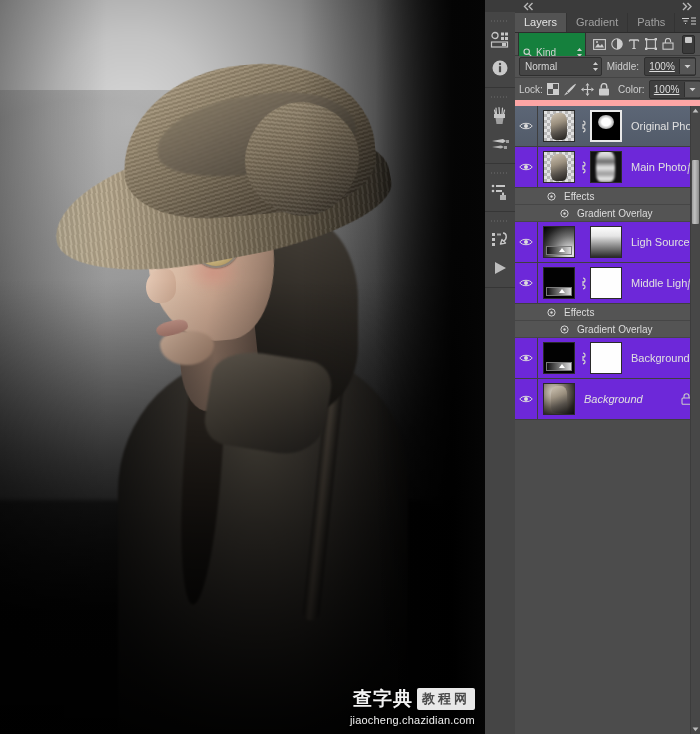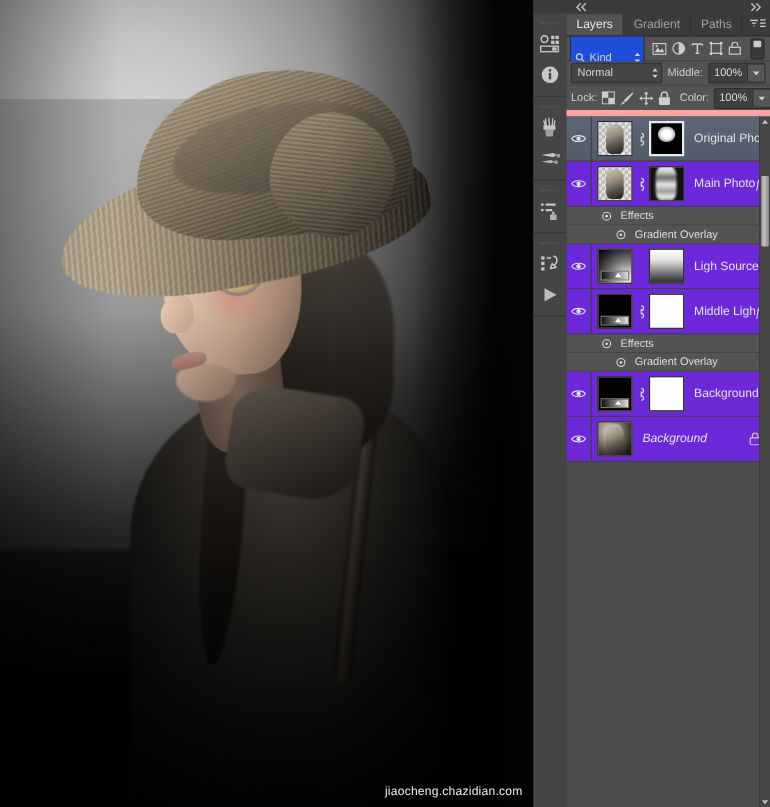--- a/index.html
+++ b/index.html
@@ -227,21 +227,21 @@
     position:absolute;right:3px;top:4px;width:16px;height:12px;cursor:pointer;
   }
 
   
   #filter-row{
     height:22px;background:#535353;display:flex;align-items:center;
     padding:0 3px;gap:3px;border-bottom:1px solid #3d3d3d;
   }
   .kind-select{
     display:flex;align-items:center;gap:4px;height:17px;padding:16px 2px 0 4px;
-    background:#1d4ed8;border:1px solid #2f2f2f;border-radius:2px;width:60px;
+    background:#15803d;border:1px solid #2f2f2f;border-radius:2px;width:60px;
     cursor:pointer;
   }
   .kind-label{font-size:10px;color:#d2d2d2;flex:1;}
   .filter-icons{display:flex;align-items:center;gap:0px;margin-left:2px;}
   .fbtn{
     width:17px;height:18px;display:flex;align-items:center;justify-content:center;cursor:pointer;
   }
   .fswitch{
     margin-left:3px;width:11px;height:17px;background:#3a3a3a;border:1px solid #2b2b2b;
     border-radius:2px;display:flex;align-items:flex-start;justify-content:center;cursor:pointer;
@@ -257,21 +257,21 @@
     display:flex;align-items:center;height:17px;background:#454545;border:1px solid #2f2f2f;
     border-radius:2px;padding:0 2px 0 5px;width:98px;cursor:pointer;
   }
   .blend-label{font-size:10px;color:#d6d6d6;flex:1;}
   .lbl{font-size:10px;color:#cfcfcf;white-space:nowrap;}
   .num-field{
     display:flex;align-items:center;height:17px;background:#3f3f3f;border:1px solid #2f2f2f;
     border-radius:2px;
   }
   .num-field .val{
-    width:34px;text-align:center;font-size:10px;color:#ddd;cursor:text;
+    width:34px;text-align:center;font-size:10px;color:#ddd;cursor:text;text-decoration:underline;
   }
   .num-arrow{
     width:15px;height:15px;background:#565656;border-left:1px solid #2f2f2f;
     display:flex;align-items:center;justify-content:center;cursor:pointer;
   }
 
   
   #lock-row{
     height:22px;background:#535353;display:flex;align-items:center;
     padding:0 4px;gap:4px;border-bottom:6px solid #fca5a5;
@@ -424,20 +424,24 @@
       </div>
       <div class="hat-bow">
         <div class="hat-weave"></div>
       </div>
     </div>
 
     <div class="vignette"></div>
     <div class="edge-fade"></div>
 
     <div id="watermark">
+      <div class="wm-row">
+        <span class="wm-cn">查字典</span>
+        <span class="wm-box">教程网</span>
+      </div>
       <div class="wm-url">jiaocheng.chazidian.com</div>
     </div>
   </div>
 
   <div id="dock">
 
     <div id="dock-topbar">
       <div class="collapse-l">
         <svg width="30" height="11" viewBox="0 0 30 11">
           <path d="M13 2 L9.5 5.5 L13 9 M17.5 2 L14 5.5 L17.5 9" stroke="#b8b8b8" stroke-width="1.4" fill="none"></path>

